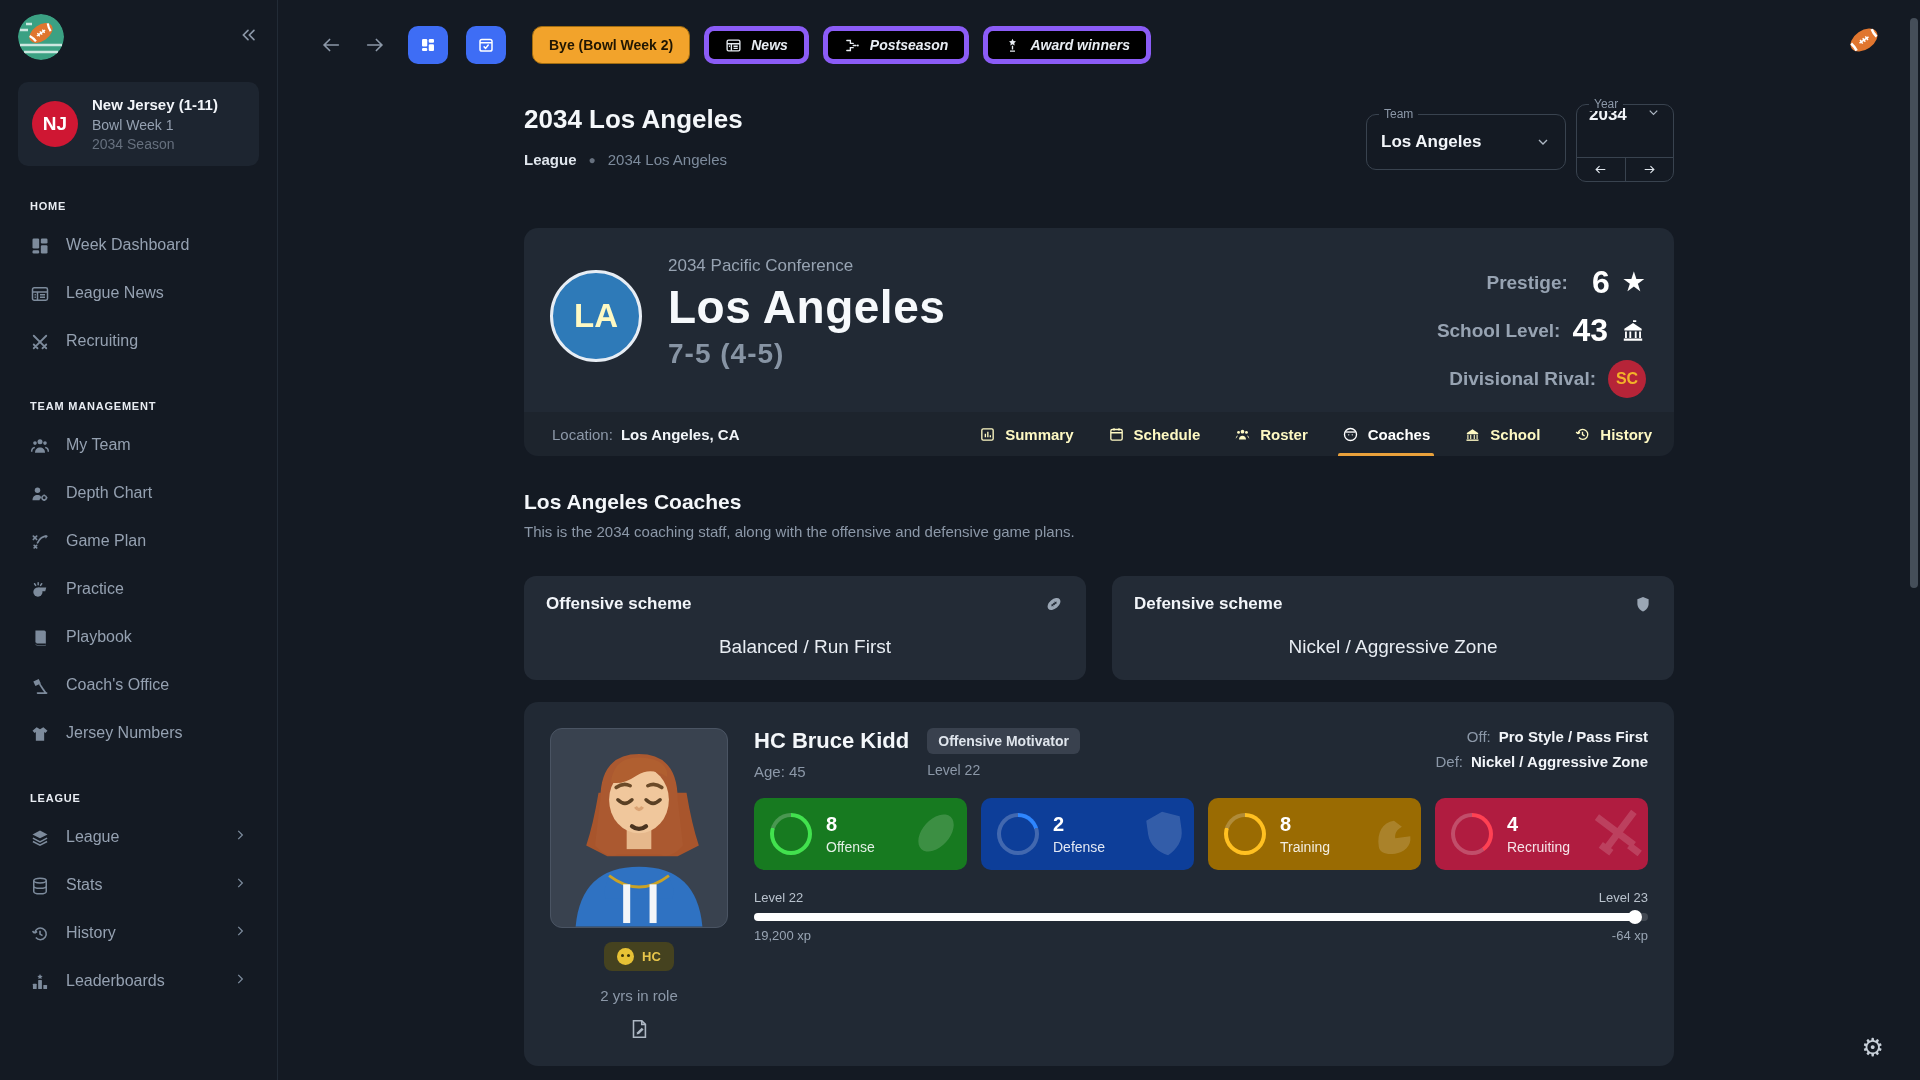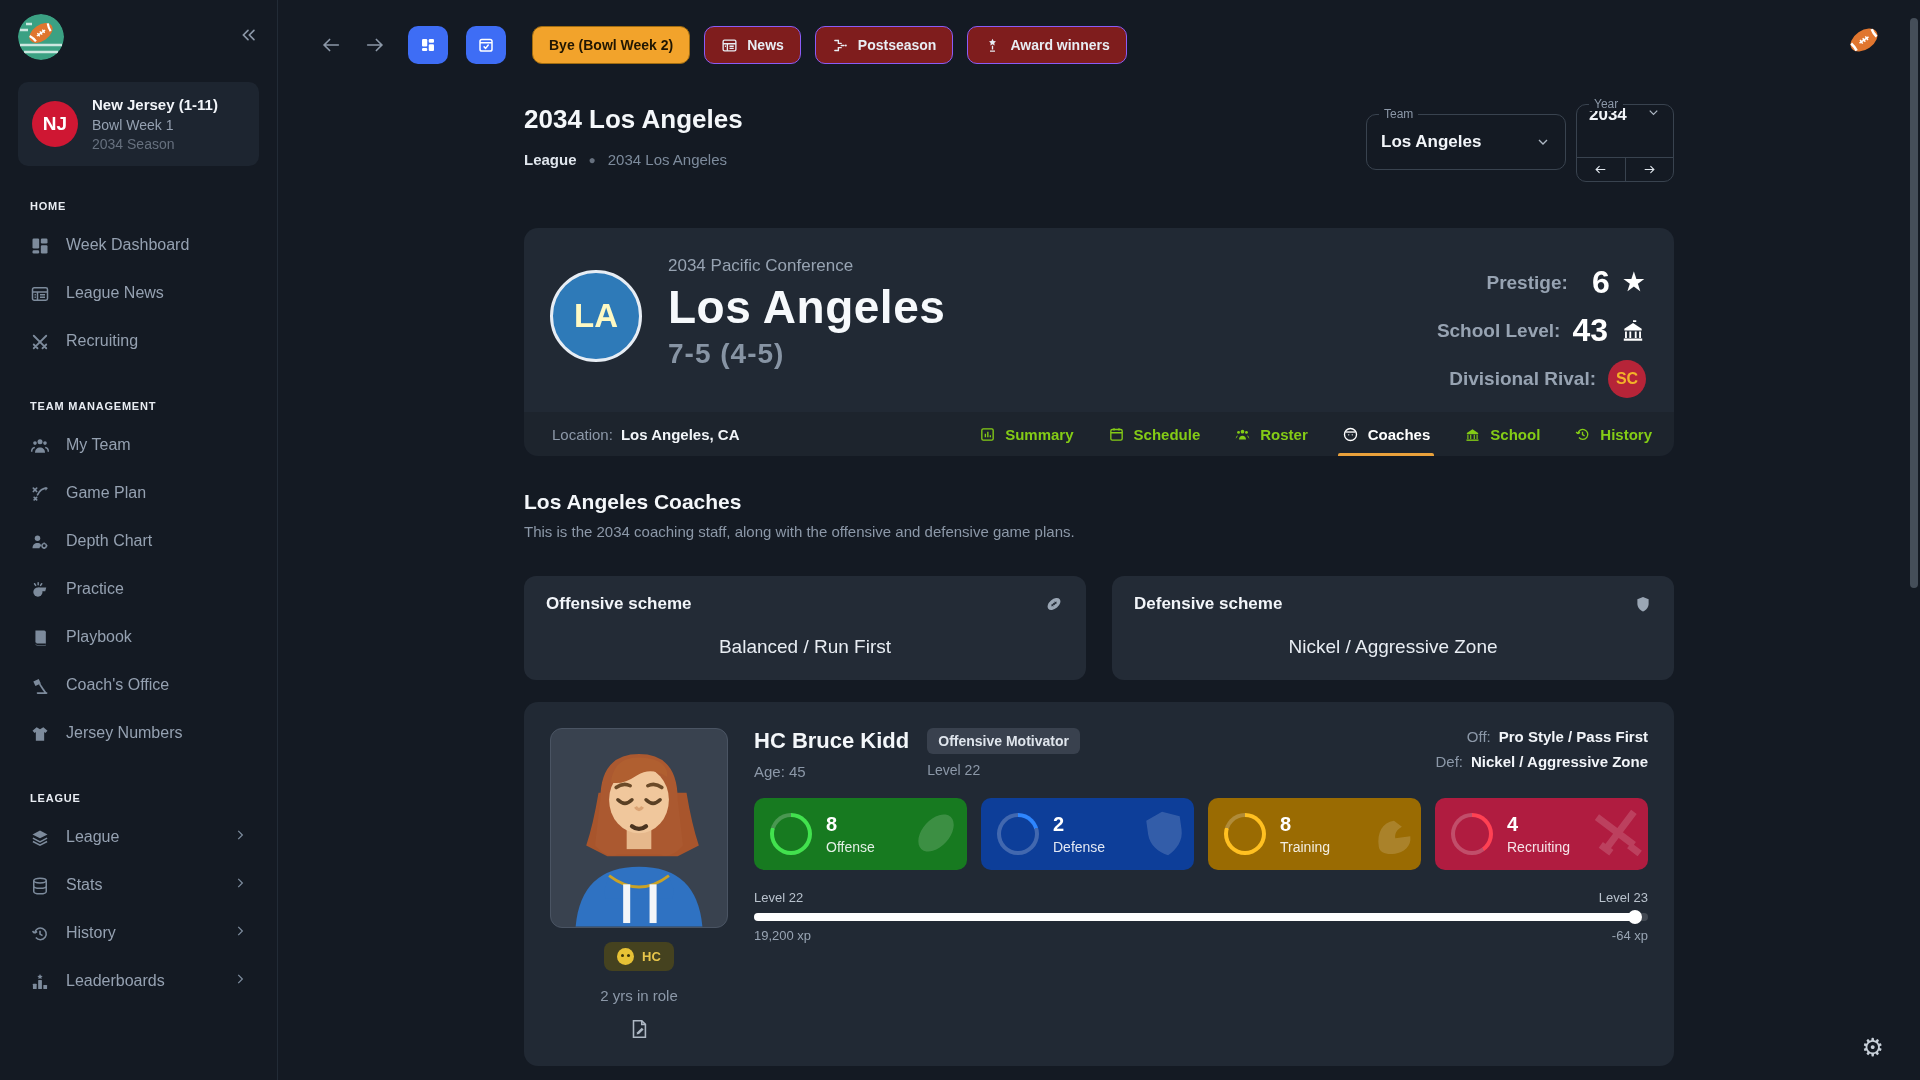--- a/index.html
+++ b/index.html
@@ -27,21 +27,21 @@
   .sb-item .ic { color:#7d8b9c; flex:0 0 20px; }
   .sb-item .chev { margin-left:auto; color:#7d8b9c; }
 
   
   .main { flex:1; position:relative; }
   .topbar { display:flex; align-items:center; gap:14px; padding:26px 0 0 38px; }
   .nav-arrow { color:#8c98a8; cursor:pointer; padding:4px; }
   .sq-btn { width:40px; height:38px; border-radius:10px; background:#3e6df5; color:#fff; display:flex; align-items:center; justify-content:center; cursor:pointer; margin-left:4px; }
   .pill-btn { height:38px; border-radius:10px; display:flex; align-items:center; gap:9px; padding:0 16px; font-size:14px; font-weight:bold; cursor:pointer; }
   .pill-btn.amber { background:#f2a32b; border:1px solid #a06c10; color:#201602; margin-left:12px; }
-  .pill-btn.dark { background:#7f1d1d; border:1px solid #8b5cf6; color:#e8edf3; }
+  .pill-btn.dark { background:#000000; border:5px solid #8b5cf6; color:#e8edf3;font-style:italic; }
   .fb-top-right { position:absolute; top:20px; right:34px; cursor:pointer; }
 
   .container { width:1150px; margin:0 auto; }
   .page-head { display:flex; justify-content:space-between; align-items:flex-start; margin-top:40px; }
   .page-title { font-size:26px; font-weight:bold; color:#f4f7fa; }
   .breadcrumb { display:flex; gap:12px; align-items:center; margin-top:16px; font-size:15px; }
   .crumb-root { color:#dfe5ec; font-weight:bold; cursor:pointer; }
   .crumb-dot { color:#66707e; font-size:12px; }
   .crumb-cur { color:#7d8b9c; }
 
@@ -68,21 +68,21 @@
   .hstat { display:flex; align-items:center; gap:12px; }
   .hstat .lbl { font-size:19px; font-weight:bold; color:#97a3b2; }
   .hstat .val { font-size:32px; font-weight:bold; color:#ffffff; min-width:30px; text-align:right; }
   .hstat .star { color:#fff; font-size:27px; line-height:1; }
   .sc-circle { width:38px; height:38px; border-radius:50%; background:#b62438; color:#f3b229; font-weight:bold; font-size:16px; display:flex; align-items:center; justify-content:center; cursor:pointer; }
   .hero-foot { display:flex; align-items:stretch; justify-content:space-between; background:rgba(0,0,0,.12); padding:0 22px 0 28px; height:44px; }
   .loc { display:flex; align-items:center; gap:8px; font-size:15px; }
   .loc .l1 { color:#8c98a8; }
   .loc .l2 { color:#f2f5f9; font-weight:bold; }
   .tabs { display:flex; gap:34px; }
-  .tab { display:flex; align-items:center; gap:9px; color:#84cc16; font-size:15px; font-weight:bold; cursor:pointer; position:relative; }
+  .tab { display:flex; align-items:center; gap:9px; color:#fef9c3; font-size:15px; font-weight:bold; cursor:pointer; position:relative; }
   .tab.active { color:#ffffff; }
   .tab.active::after { content:''; position:absolute; left:-4px; right:-4px; bottom:0; height:3px; background:#e9a13b; border-radius:2px 2px 0 0; }
 
   
   .sec-title { margin-top:34px; font-size:21px; font-weight:bold; color:#f4f7fa; }
   .sec-desc { margin-top:9px; font-size:15px; color:#8c98a8; }
 
   .schemes { display:flex; gap:26px; margin-top:36px; }
   .scheme-card { flex:1; background:#232b36; border-radius:12px; padding:18px 22px 22px; }
   .scheme-head { display:flex; justify-content:space-between; align-items:center; }
@@ -214,37 +214,37 @@
             <circle cx="6" cy="8.5" r="2.2"></circle>
             <circle cx="18" cy="8.5" r="2.2"></circle>
             <path d="M6 20c0-4 2.7-6.3 6-6.3s6 2.3 6 6.3z"></path>
             <path d="M2 19c0-3 1.6-4.8 3.8-5.1M22 19c0-3-1.6-4.8-3.8-5.1" fill="none" stroke="currentColor" stroke-width="1.8"></path>
           </svg>
         </span>
       <span>My Team</span>
     </div>
     <div class="sb-item">
       <span class="ic">
-          <svg width="20" height="20" viewBox="0 0 24 24" fill="none" stroke="currentColor" stroke-width="2" stroke-linecap="round">
-            <path d="M4 5l4 4M8 5L4 9M5 16l3 3M8 16l-3 3M9 13c3-6 7-8 11-8"></path>
-            <path d="M17.5 3.5L21 5l-2 3z" fill="currentColor" stroke="none"></path>
-          </svg>
-        </span>
-      <span>Game Plan</span>
-    </div>
-    <div class="sb-item">
-      <span class="ic">
           <svg width="20" height="20" viewBox="0 0 24 24" fill="currentColor">
             <circle cx="9" cy="7.5" r="3.3"></circle>
             <path d="M3 19.5c0-4 2.6-6.3 6-6.3 1.6 0 3 .5 4 1.4l-1.6 4.9z"></path>
             <circle cx="17" cy="16.5" r="2.6" fill="none" stroke="currentColor" stroke-width="1.7"></circle>
             <path d="M17 12.6v1.6M17 18.8v1.6M20.9 16.5h-1.6M13.7 16.5h-1.6" stroke="currentColor" stroke-width="1.7"></path>
           </svg>
         </span>
       <span>Depth Chart</span>
+    </div>
+    <div class="sb-item">
+      <span class="ic">
+          <svg width="20" height="20" viewBox="0 0 24 24" fill="none" stroke="currentColor" stroke-width="2" stroke-linecap="round">
+            <path d="M4 5l4 4M8 5L4 9M5 16l3 3M8 16l-3 3M9 13c3-6 7-8 11-8"></path>
+            <path d="M17.5 3.5L21 5l-2 3z" fill="currentColor" stroke="none"></path>
+          </svg>
+        </span>
+      <span>Game Plan</span>
     </div>
     <div class="sb-item">
       <span class="ic">
           <svg width="20" height="20" viewBox="0 0 24 24" fill="currentColor">
             <circle cx="9.5" cy="14.5" r="5.5"></circle>
             <path d="M9.5 9h10l-1.2 4.5H14"></path>
             <path d="M5.5 4.5l1.3 2M9.8 3.2v2.4M14 4.5l-1.3 2" stroke="currentColor" stroke-width="1.8" fill="none" stroke-linecap="round"></path>
           </svg>
         </span>
       <span>Practice</span>

